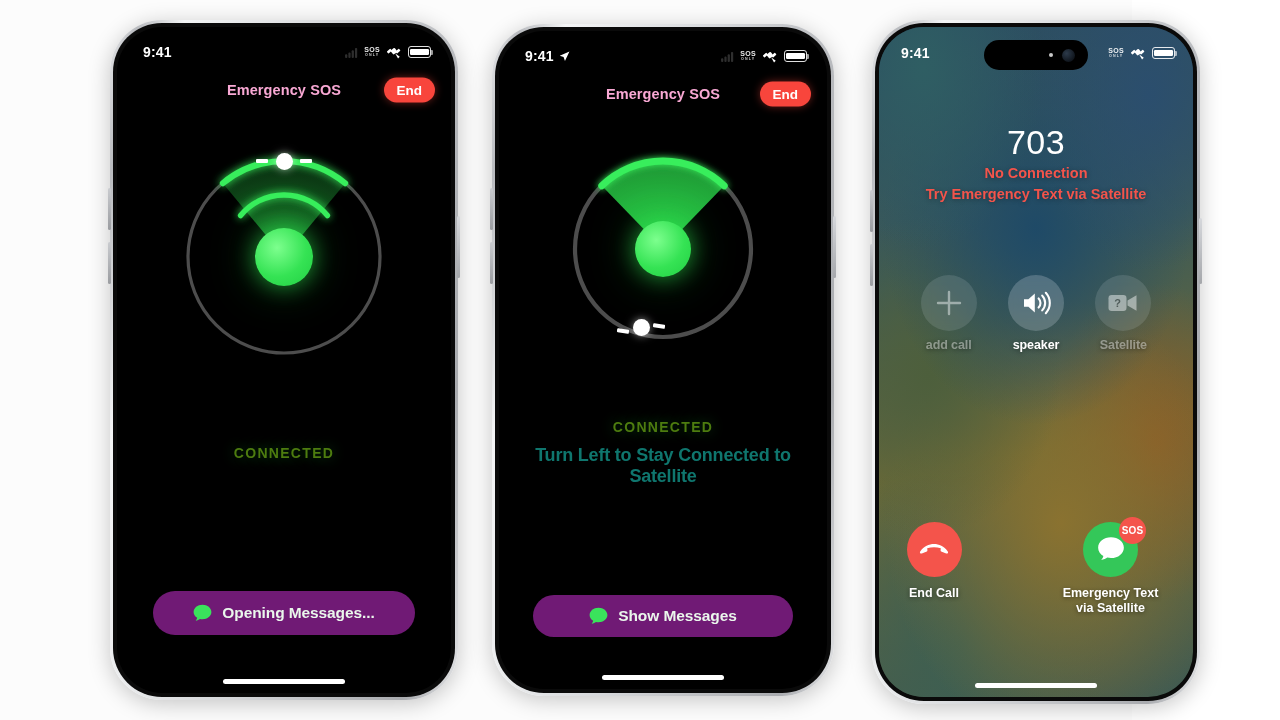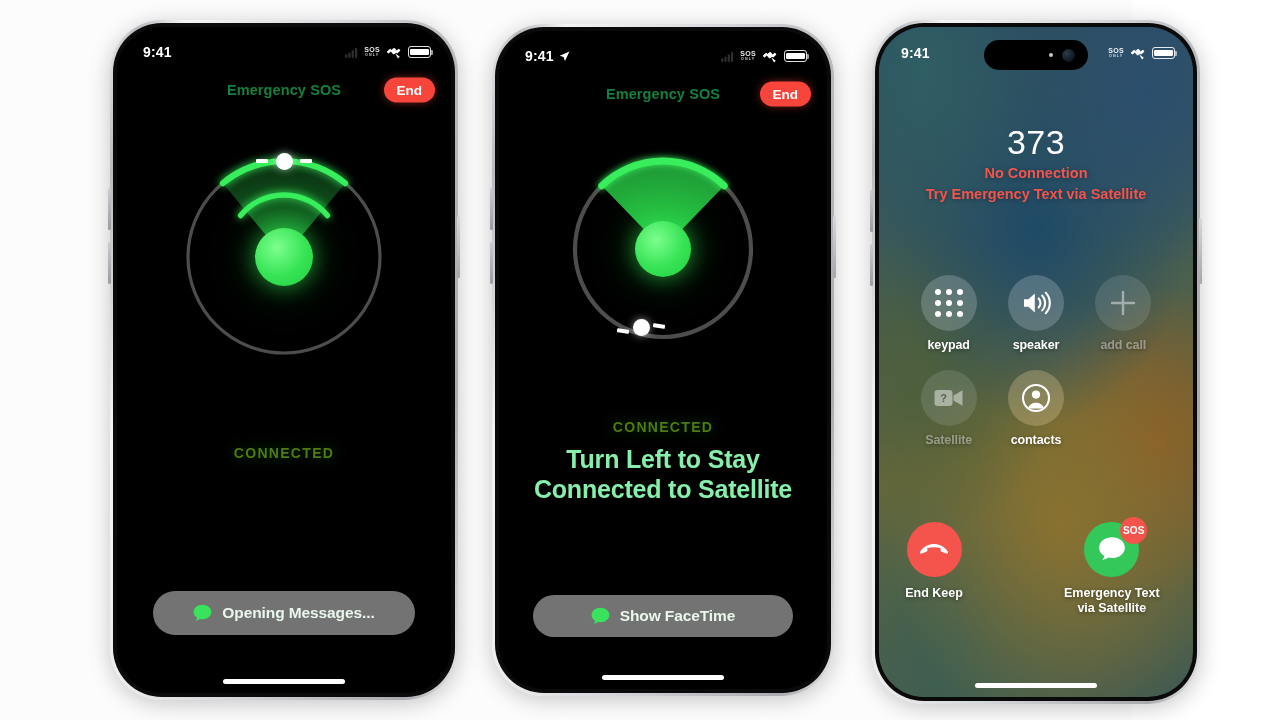--- a/index.html
+++ b/index.html
@@ -56,21 +56,21 @@
     background: rgba(255,255,255,.6); border-radius:0 1px 1px 0;
   }
   .battery i { position:absolute; inset:1.3px; background:#fff; border-radius:1.3px; display:block; }
   .sig-ghost { width: 13px; height: 11px; opacity:.18; }
 
   
   .sos-header {
     position: absolute; top: 46px; left: 0; right: 0; height: 34px;
     display: flex; align-items: center; justify-content: center;
   }
-  .sos-title { color:#15803d; font-size:14.5px; font-weight:bold; letter-spacing:.1px; }
+  .sos-title { color:#f9a8d4; font-size:14.5px; font-weight:bold; letter-spacing:.1px; }
   .end-btn {
     position: absolute; right: 16px; top: 50%; transform: translateY(-50%);
     background:#f8453c; color:#fff; font-size:13.5px; font-weight:bold;
     padding: 5px 13px; border-radius: 13px; border:none;
     box-shadow: 0 0 9px rgba(248,69,60,.45);
   }
 
   
   .dial-wrap { position:absolute; left:50%; transform:translateX(-50%); }
   .dial { position: relative; }
@@ -88,28 +88,28 @@
     position:absolute; width:12px; height:4px; border-radius:1px; background:#fff;
   }
 
   
   .status-block { position:absolute; left:0; right:0; text-align:center; padding: 0 22px; }
   .connected {
     color:#4d7c0f; font-size:14px; font-weight:bold; letter-spacing:1.3px;
     text-shadow: 0 0 14px rgba(46,227,79,.35);
   }
   .headline {
-    color:#86efac; font-size:25px; font-weight:bold; line-height:1.18; margin-top:10px;
+    color:#0f766e; font-size:18px; font-weight:bold; line-height:1.18; margin-top:10px;
     letter-spacing:-.2px;
   }
 
   
   .msg-pill {
     position:absolute; left:50%; transform:translateX(-50%);
-    background:#737373; border-radius:26px;
+    background:#701a75; border-radius:26px;
     display:flex; align-items:center; justify-content:center; gap:10px;
   }
   .msg-pill .lbl { color:#eaf7ec; font-size:15.5px; font-weight:bold; letter-spacing:-.1px; }
   .bubble-ico { width:19px; height:18px; }
   .home-ind {
     position:absolute; bottom:9px; left:50%; transform:translateX(-50%);
     width:122px; height:5px; border-radius:3px; background:#fff;
   }
 
   
@@ -355,21 +355,21 @@
 
       <div class="status-block" style="top:388px;">
         <div class="connected">CONNECTED</div>
         <div class="headline">Turn Left to Stay Connected to Satellite</div>
       </div>
 
       <button class="msg-pill" style="bottom:52px; width:260px; height:42px; border:none;">
         <svg class="bubble-ico" viewBox="0 0 20 19">
           <path d="M10 .9C4.7.9.6 4.3.6 8.5c0 2.5 1.5 4.7 3.8 6.1-.2 1.2-.9 2.3-1.6 3 1.9-.2 3.5-1 4.5-1.8.9.2 1.8.3 2.7.3 5.3 0 9.4-3.4 9.4-7.6S15.3.9 10 .9z" fill="#3ae35c"></path>
         </svg>
-        <span class="lbl">Show FaceTime</span>
+        <span class="lbl">Show Messages</span>
       </button>
 
       <div class="home-ind"></div>
     </div>
   </div>
 
   <div class="phone" style="left:872px; top:20px; width:328px; height:684px;">
     <div class="frame"></div>
     <div class="frame-inner"></div>
     <div class="btn-side" style="left:-2px; top:170px; height:42px;"></div>
@@ -401,97 +401,71 @@
               <i></i>
             </span>
         </div>
       </div>
 
       <div class="island">
         <span class="dot"></span>
         <span class="cam"></span>
       </div>
 
-      <div class="call-num">373</div>
+      <div class="call-num">703</div>
       <div class="call-sub" style="top:157px;">Try Emergency Text via Satellite</div>
       <div class="call-sub" style="top:136px;">No Connection</div>
 
       <div class="pad-grid" style="top:248px;">
 
 
-        <div class="pad-cell">
+
+        <div class="pad-cell dim">
           <div class="pad-circle">
-            <span class="keypad-dots">
-              <span></span>
-                <span></span>
-                <span></span>
-              <span></span>
-                <span></span>
-                <span></span>
-              <span></span>
-                <span></span>
-                <span></span>
-            </span>
+            <svg width="28" height="28" viewBox="0 0 28 28">
+              <line x1="14" y1="3" x2="14" y2="25" stroke="#fff" stroke-width="2.4" stroke-linecap="round"></line>
+              <line x1="3" y1="14" x2="25" y2="14" stroke="#fff" stroke-width="2.4" stroke-linecap="round"></line>
+            </svg>
           </div>
-          <span class="pad-label">keypad</span>
+          <span class="pad-label">add call</span>
         </div>
 
         <div class="pad-cell">
           <div class="pad-circle">
             <svg width="30" height="26" viewBox="0 0 30 26">
               <path d="M3 9.2h4.4L13.8 3.4v19.2L7.4 16.8H3z" fill="#fff"></path>
               <path d="M17.6 8.4a6.6 6.6 0 0 1 0 9.2" fill="none" stroke="#fff" stroke-width="2.1" stroke-linecap="round"></path>
               <path d="M21.2 5.6a10.8 10.8 0 0 1 0 14.8" fill="none" stroke="#fff" stroke-width="2.1" stroke-linecap="round"></path>
               <path d="M24.8 2.8a15 15 0 0 1 0 20.4" fill="none" stroke="#fff" stroke-width="2.1" stroke-linecap="round"></path>
             </svg>
           </div>
           <span class="pad-label">speaker</span>
         </div>
 
         <div class="pad-cell dim">
           <div class="pad-circle">
-            <svg width="28" height="28" viewBox="0 0 28 28">
-              <line x1="14" y1="3" x2="14" y2="25" stroke="#fff" stroke-width="2.4" stroke-linecap="round"></line>
-              <line x1="3" y1="14" x2="25" y2="14" stroke="#fff" stroke-width="2.4" stroke-linecap="round"></line>
-            </svg>
-          </div>
-          <span class="pad-label">add call</span>
-        </div>
-
-        <div class="pad-cell dim">
-          <div class="pad-circle">
             <svg width="32" height="22" viewBox="0 0 32 22">
               <rect x="1.5" y="3" width="18" height="16" rx="3.2" fill="#fff"></rect>
               <path d="M20.5 8.6 L29.5 3.2 v15.6 l-9-5.4z" fill="#fff"></path>
               <text x="10.5" y="15.4" font-size="11" font-weight="bold" fill="#4a4a4a" text-anchor="middle" font-family="Liberation Sans, sans-serif">?</text>
             </svg>
           </div>
           <span class="pad-label">Satellite</span>
         </div>
 
-        <div class="pad-cell">
-          <div class="pad-circle" style="background:rgba(255,226,170,.26);">
-            <svg width="30" height="30" viewBox="0 0 30 30">
-              <circle cx="15" cy="15" r="13" fill="none" stroke="#fff" stroke-width="2.1"></circle>
-              <circle cx="15" cy="11.6" r="4.1" fill="#fff"></circle>
-              <path d="M6.8 25.4a8.8 8.8 0 0 1 16.4 0" fill="#fff"></path>
-            </svg>
-          </div>
-          <span class="pad-label">contacts</span>
-        </div>
       </div>
 
       <div class="action-row" style="bottom:80px;">
         <div class="action">
           <div class="action-circle end-call-circle">
             <svg width="30" height="15" viewBox="0 0 30 15">
               <path d="M1.2 9.4C5 4.2 10 2 15 2s10 2.2 13.8 7.4c.9 1.2-.3 2.6-1.6 2.1l-4.4-1.7c-.9-.3-1.3-1-1.2-1.9l.2-1.6c-4.4-1.5-9.2-1.5-13.6 0l.2 1.6c.1.9-.3 1.6-1.2 1.9L2.8 11.5c-1.3.5-2.5-.9-1.6-2.1z" fill="#fff"></path>
             </svg>
           </div>
-          <div class="action-label">End Keep</div>
+          <div class="action-label">End Call</div>
         </div>
 
         <div class="action">
           <div class="action-circle sat-text-circle">
             <svg width="28" height="26" viewBox="0 0 20 19">
               <path d="M10 .9C4.7.9.6 4.3.6 8.5c0 2.5 1.5 4.7 3.8 6.1-.2 1.2-.9 2.3-1.6 3 1.9-.2 3.5-1 4.5-1.8.9.2 1.8.3 2.7.3 5.3 0 9.4-3.4 9.4-7.6S15.3.9 10 .9z" fill="#fff"></path>
             </svg>
             <span class="sos-badge">SOS</span>
           </div>
           <div class="action-label" style="width:110px;">Emergency Text via Satellite</div>

